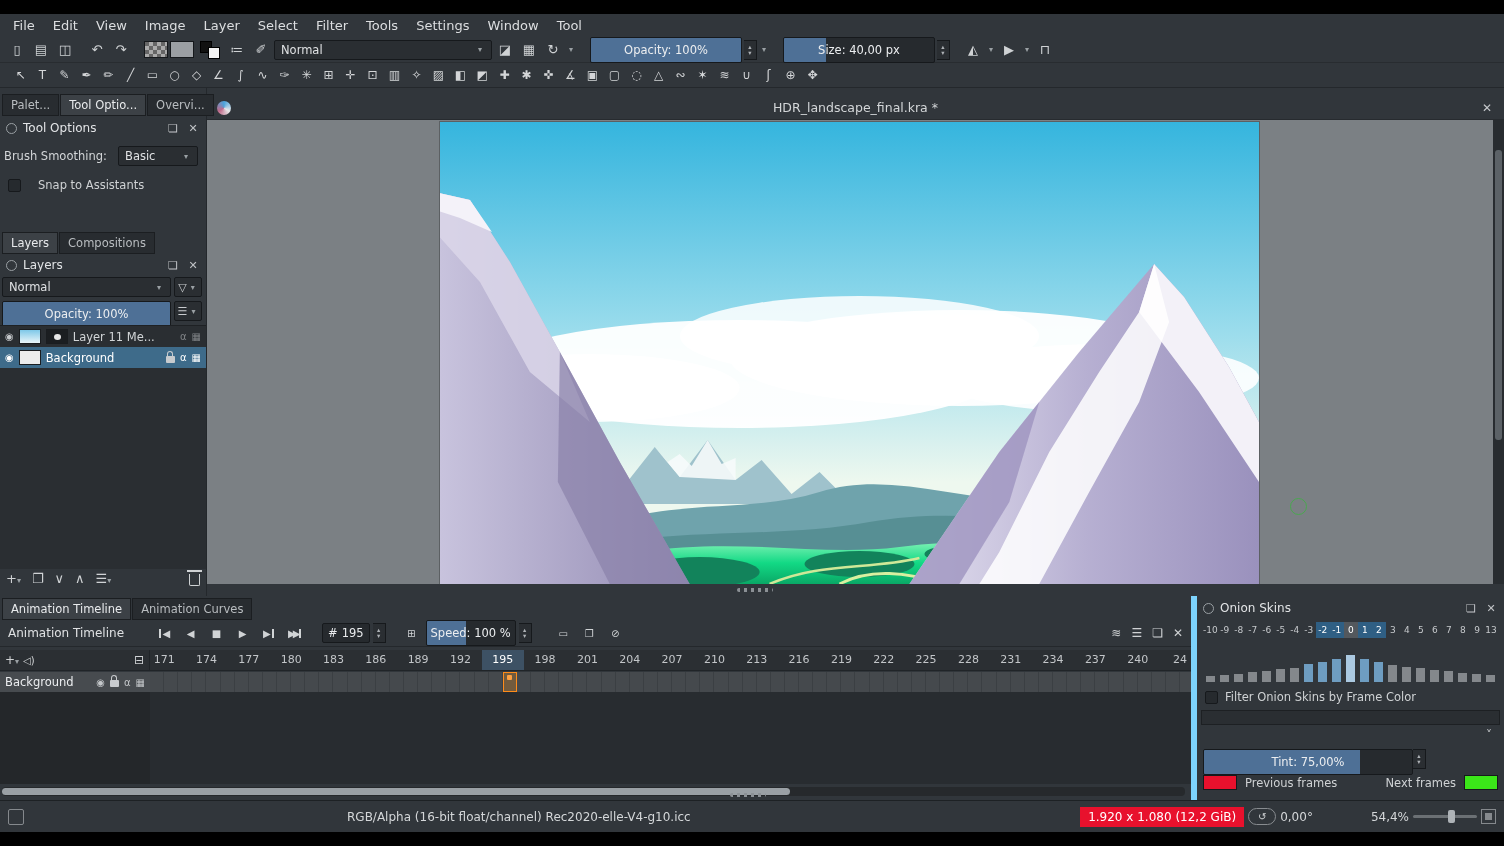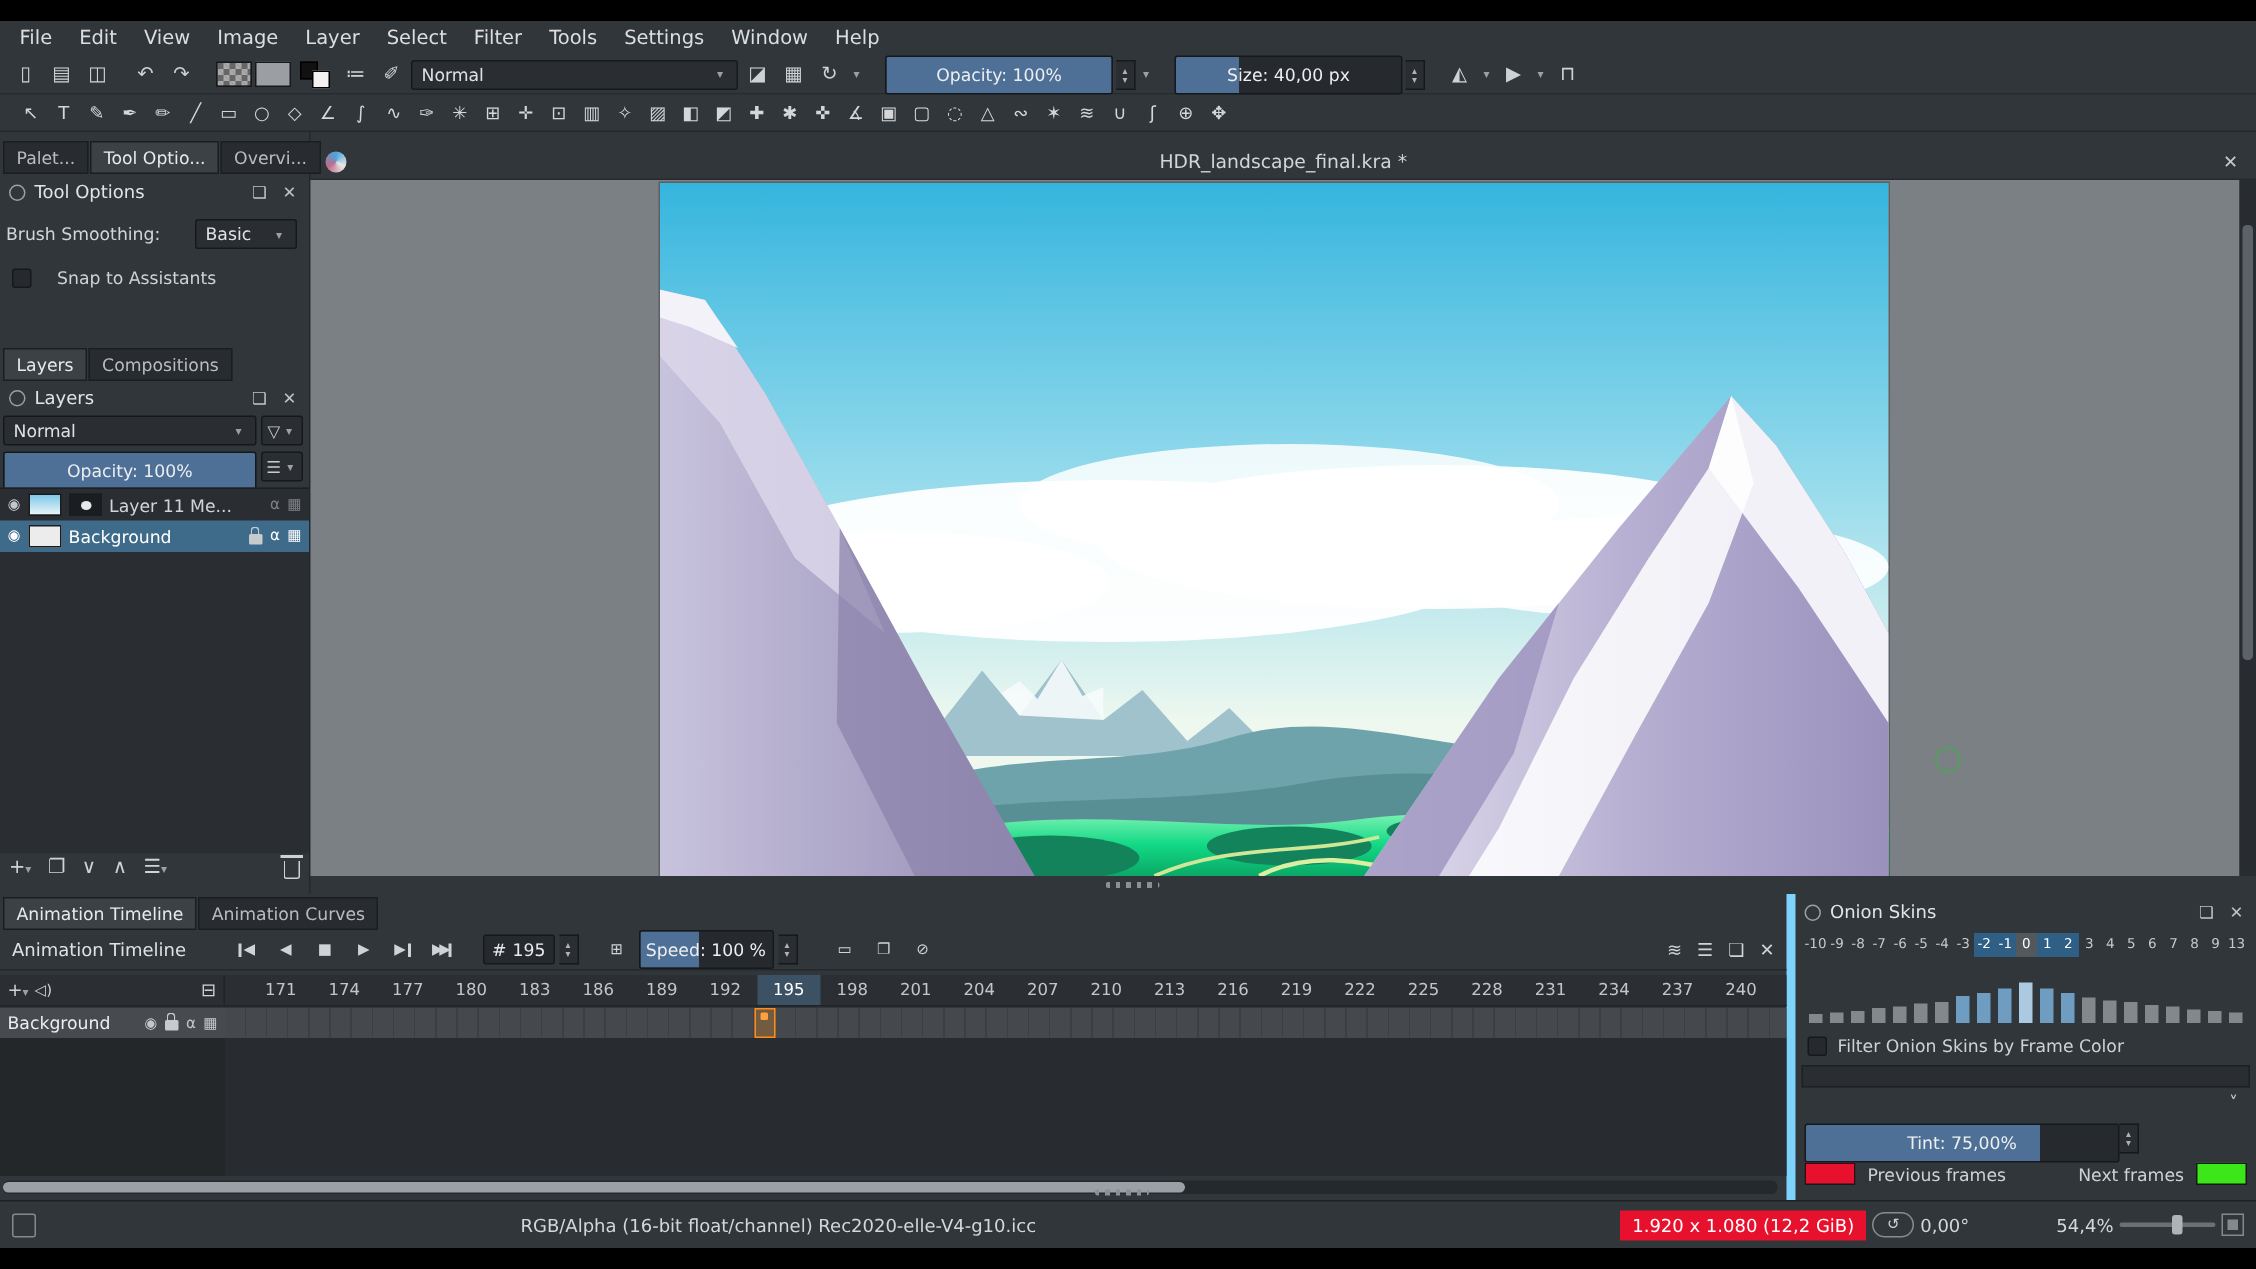--- a/index.html
+++ b/index.html
@@ -93,21 +93,21 @@
   .tl-tabs{position:absolute;top:2px;left:2px}
   .tl-header{position:absolute;top:24px;left:0;right:0;height:27px;display:flex;align-items:center;padding:0 8px;gap:3px;border-bottom:1px solid #24282c}
   .tl-title{font-size:12px;color:#dfe1e3;margin-right:26px}
   .mbtn{width:23px;height:22px;display:flex;align-items:center;justify-content:center;color:#d0d3d5;font-size:10px}
   .bar-l::before{content:'';display:inline-block;width:2px;height:9px;background:#d0d3d5;margin-right:1.5px}
   .bar-r::after{content:'';display:inline-block;width:2px;height:9px;background:#d0d3d5;margin-left:1.5px}
   .spinbox{display:flex;align-items:center;background:#262a2e;border:1px solid #16191c;border-radius:2px;height:20px;padding:0 5px;gap:4px;font-size:11.5px;color:#e8eaec}
   .tl-right{margin-left:auto;display:flex;align-items:center;gap:10px;color:#cfd2d4}
   .tl-ruler{position:absolute;top:54px;left:0;right:0;height:21px;background:#2b2f33;border-bottom:1px solid #202428}
   .ruler-left{position:absolute;left:0;top:0;width:150px;height:100%;display:flex;align-items:center;padding:0 5px;gap:4px;color:#d0d3d5;border-right:1px solid #202428}
-  .frame-ruler{position:absolute;left:166px;right:0;top:0;height:100%;display:flex;overflow:hidden}
+  .frame-ruler{position:absolute;left:143px;right:0;top:0;height:100%;display:flex;overflow:hidden}
   .frame-cell{flex:0 0 42.33px;text-align:center;font-size:11px;color:#c3c6c9;line-height:20px}
   .frame-cell.cur{background:#3d5164;color:#fff}
   .tl-layer-row{position:absolute;top:76px;left:0;right:0;height:20px}
   .tlr-left{position:absolute;left:0;top:0;width:150px;height:100%;background:#474b4f;display:flex;align-items:center;padding:0 5px;gap:5px;font-size:11.5px;color:#eceef0}
   .tlr-track{position:absolute;left:150px;right:0;top:0;height:100%;background:repeating-linear-gradient(90deg,#45494d 0 13.11px,#3b3f43 13.11px 14.11px)}
   .playhead{position:absolute;left:353px;top:0;width:14px;height:100%;border:1px solid #ff8c1a;background:rgba(232,139,26,.28)}
   .playhead::after{content:'';position:absolute;top:2px;left:3px;width:5px;height:5px;background:#ffa040;border-radius:1px}
   .tl-empty{position:absolute;top:96px;bottom:16px;left:0;right:0;background:#282c30}
   .tl-empty::before{content:'';position:absolute;left:0;top:0;bottom:0;width:150px;background:#24272a}
   .tl-scroll{position:absolute;bottom:4px;left:2px;right:6px;height:9px;background:#26292c;border-radius:4px}
@@ -153,21 +153,21 @@
       <div class="menu-item">File</div>
       <div class="menu-item">Edit</div>
       <div class="menu-item">View</div>
       <div class="menu-item">Image</div>
       <div class="menu-item">Layer</div>
       <div class="menu-item">Select</div>
       <div class="menu-item">Filter</div>
       <div class="menu-item">Tools</div>
       <div class="menu-item">Settings</div>
       <div class="menu-item">Window</div>
-      <div class="menu-item">Help</div>
+      <div class="menu-item">Tool</div>
     </div>
 
   <div class="toolbar">
     <span class="tbtn">▯</span>
     <span class="tbtn">▤</span>
     <span class="tbtn">◫</span>
     <span style="width:6px"></span>
     <span class="tbtn">↶</span>
     <span class="tbtn">↷</span>
     <span style="width:8px"></span>
@@ -264,21 +264,21 @@
         </div>
 
       <div class="docker-header to-header">
         <span class="docker-icon"></span>
         <span class="dk-title">Tool Options</span>
         <span class="dk-btn">❏</span>
         <span class="dk-btn">✕</span>
       </div>
       <div class="smoothing-row">
         <span class="lbl">Brush Smoothing:</span>
-        <span class="combo" style="width:68px">
+        <span class="combo" style="width:80px">
           <span class="cval">Basic</span>
           <span class="caret">▾</span>
         </span>
       </div>
       <div class="snap-row">
         <span class="checkbox"></span>
         <span>Snap to Assistants</span>
       </div>
 
       <div class="tabs ly-tabs">

